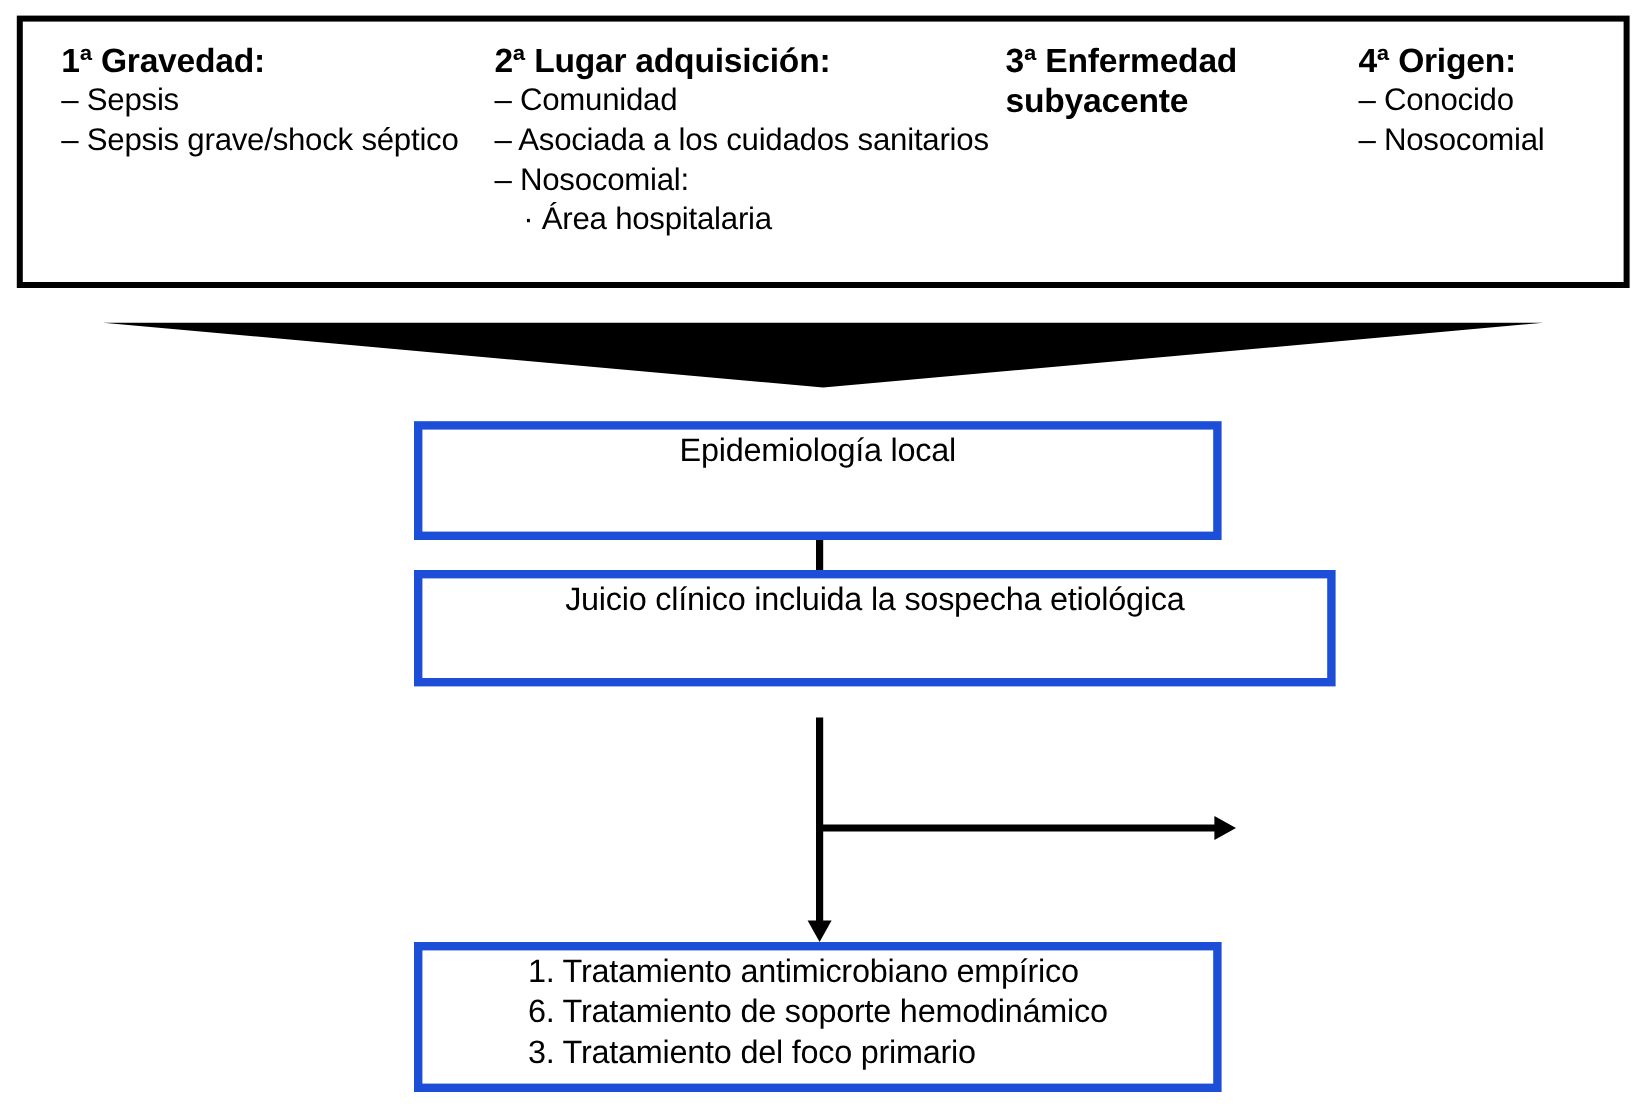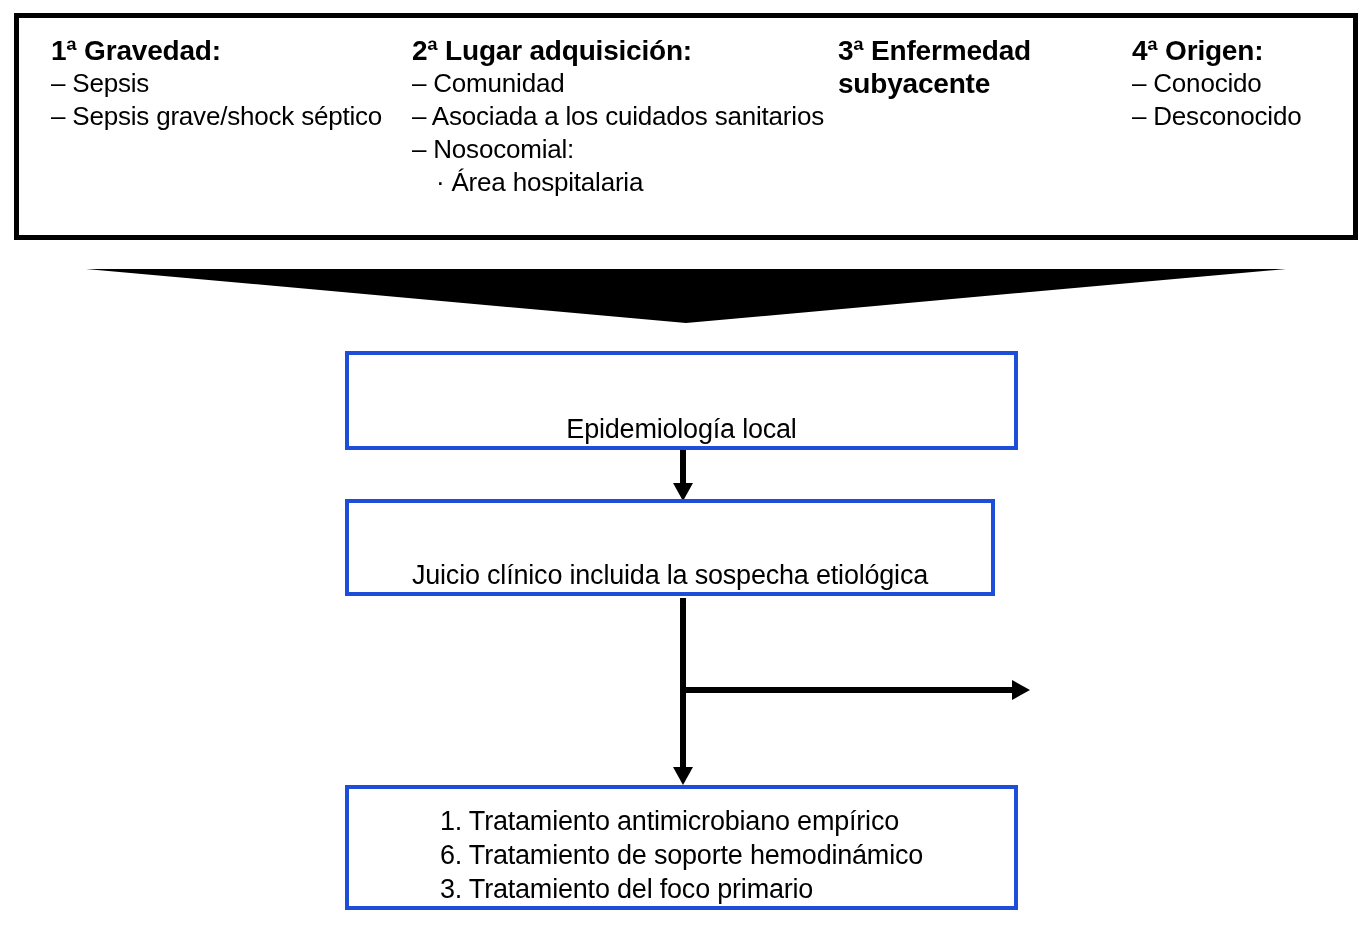--- a/index.html
+++ b/index.html
@@ -71,43 +71,43 @@
     left: 86px;
     top: 269px;
     width: 1200px;
     height: 54px;
   }
 
   
   .flow-box {
     position: absolute;
     box-sizing: border-box;
-    border: 4px solid #1d4ed8;
+    border: 7px solid #1d4ed8;
     background: #fff;
     display: flex;
-    align-items: flex-end;
+    align-items: flex-start;
     justify-content: center;
   }
   .flow-box .box-text {
     font-size: 27px;
     line-height: 34px;
     letter-spacing: -0.2px;
     text-align: center;
   }
 
   #box-epi {
     left: 345px;
     top: 351px;
     width: 673px;
     height: 99px;
   }
   #box-juicio {
     left: 345px;
-    top: 499px;
-    width: 650px;
+    top: 475px;
+    width: 768px;
     height: 97px;
   }
   #box-toma {
     left: 1028px;
     top: 651px;
     width: 277px;
     height: 80px;
   }
   #box-trat {
     left: 345px;
@@ -176,21 +176,21 @@
     <div class="criteria-col col-3">
       <div class="col-title">3ª Enfermedad
 subyacente</div>
       <ul class="col-list"></ul>
     </div>
 
     <div class="criteria-col col-4">
       <div class="col-title">4ª Origen:</div>
       <ul class="col-list">
         <li><span>– Conocido</span></li>
-        <li><span>– Desconocido</span></li>
+        <li><span>– Nosocomial</span></li>
       </ul>
     </div>
   </div>
 
   <div class="funnel">
     <svg width="1200" height="54" viewBox="0 0 1200 54" preserveAspectRatio="none">
       <polygon points="0,0 1200,0 600,54" fill="#000000"></polygon>
     </svg>
   </div>
 

